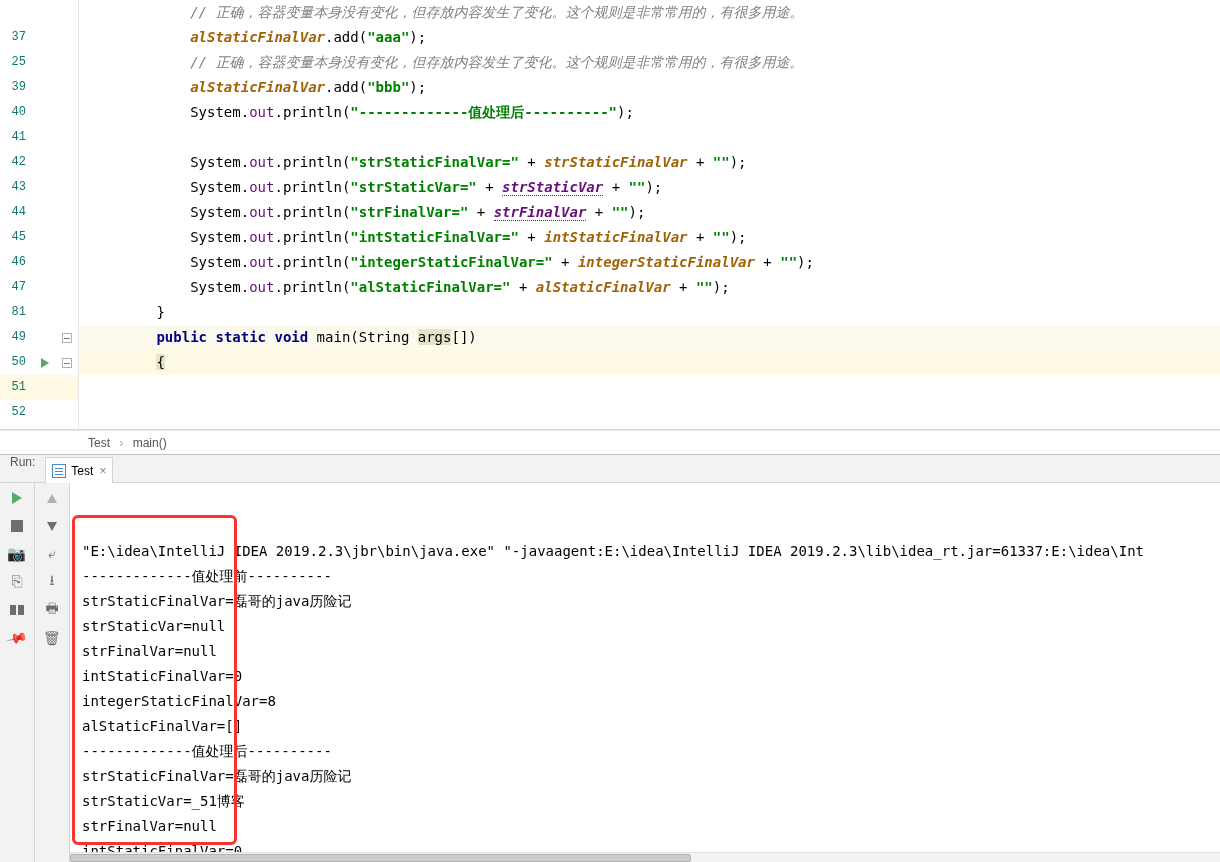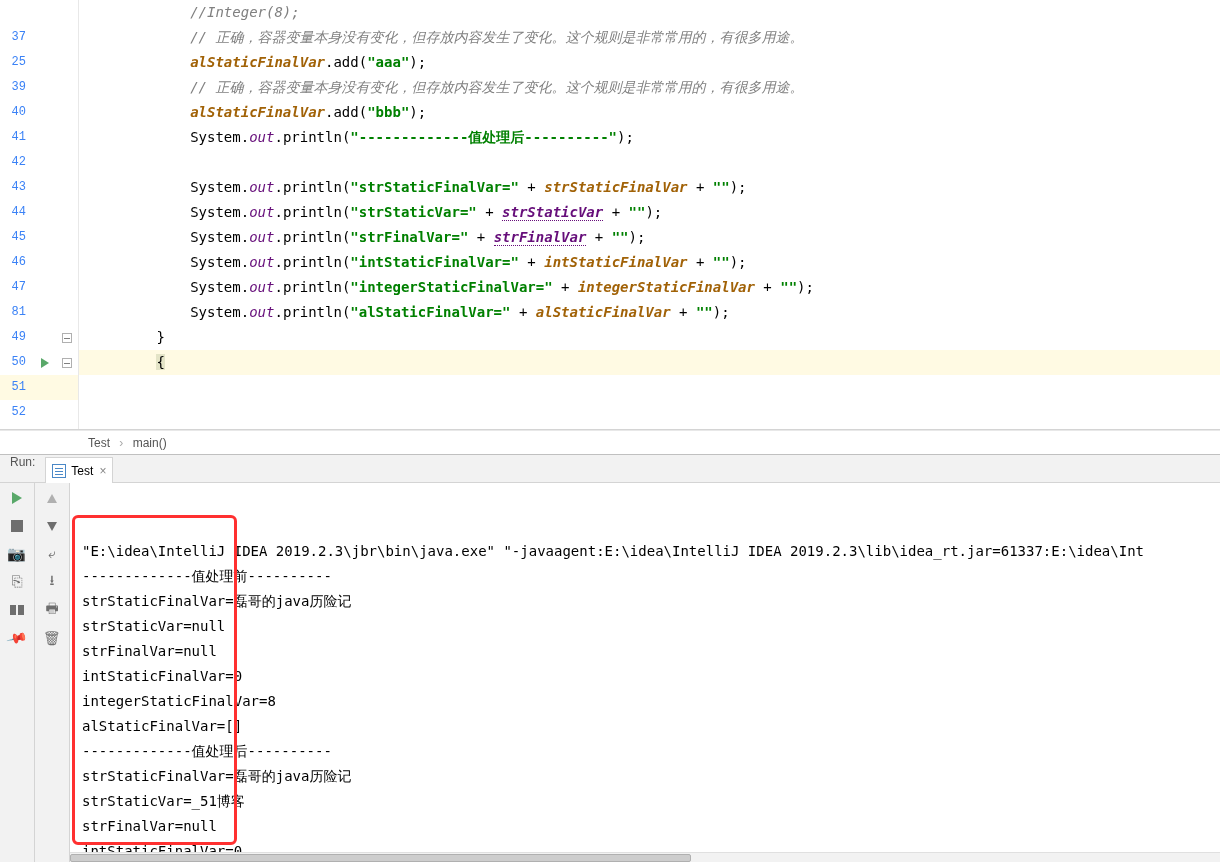--- a/index.html
+++ b/index.html
@@ -27,21 +27,21 @@
   border-right: 1px solid #e8e8e8;
 }
 .gutter-row {
   display: flex;
   height: 25px;
   line-height: 25px;
 }
 .line-num {
   width: 34px;
   text-align: right;
-  color: #3b82f6;
+  color: #0f766e;
   padding-right: 8px;
   font-size: 12px;
 }
 .run-col {
   width: 22px;
   display: flex;
   align-items: center;
   justify-content: center;
 }
 .fold-col {
@@ -82,21 +82,21 @@
   font-family: Consolas, Monaco, monospace;
   font-size: 14px;
 }
 .hl-line { background: #fffae3; }
 .hl-caret { background: #fcfaed; }
 .kw { color: #000080; font-weight: bold; }
 .comment { color: #808080; font-style: italic; }
 .str { color: #008000; font-weight: bold; }
 .field { color: #a16207; font-style: italic; font-weight: bold; }
 .field-u { color: #660e7a; font-style: italic; font-weight: bold; border-bottom: 1px dotted #660e7a; }
-.static-access { color: #660e7a; font-style: italic; }
+.static-access { color: #660e7a; }
 .hl-word { background: #e4e4c7; }
 .breadcrumb {
   height: 24px;
   line-height: 24px;
   padding-left: 88px;
   font-size: 12px;
   color: #555;
   font-family: -apple-system, "Segoe UI", sans-serif;
   border-top: 1px solid #e8e8e8;
   background: #fff;
@@ -340,34 +340,34 @@
         <div class="fold-col"></div>
       </div>
     <div class="gutter-row">
         <div class="line-num">52</div>
         <div class="run-col"></div>
         <div class="fold-col"></div>
       </div>
   </div>
 
   <div class="code-col">
-    <div class="code-line">            <span class="comment">//Integer(8);</span></div>
     <div class="code-line">            <span class="comment">// 正确，容器变量本身没有变化，但存放内容发生了变化。这个规则是非常常用的，有很多用途。</span></div>
     <div class="code-line">            <span class="field">alStaticFinalVar</span><span>.add(</span><span class="str">"aaa"</span><span>);</span></div>
     <div class="code-line">            <span class="comment">// 正确，容器变量本身没有变化，但存放内容发生了变化。这个规则是非常常用的，有很多用途。</span></div>
     <div class="code-line">            <span class="field">alStaticFinalVar</span><span>.add(</span><span class="str">"bbb"</span><span>);</span></div>
     <div class="code-line">            <span>System.</span><span class="static-access">out</span><span>.println(</span><span class="str">"-------------值处理后----------"</span><span>);</span></div>
     <div class="code-line"></div>
     <div class="code-line">            <span>System.</span><span class="static-access">out</span><span>.println(</span><span class="str">"strStaticFinalVar="</span><span> + </span><span class="field">strStaticFinalVar</span><span> + </span><span class="str">""</span><span>);</span></div>
     <div class="code-line">            <span>System.</span><span class="static-access">out</span><span>.println(</span><span class="str">"strStaticVar="</span><span> + </span><span class="field-u">strStaticVar</span><span> + </span><span class="str">""</span><span>);</span></div>
     <div class="code-line">            <span>System.</span><span class="static-access">out</span><span>.println(</span><span class="str">"strFinalVar="</span><span> + </span><span class="field-u">strFinalVar</span><span> + </span><span class="str">""</span><span>);</span></div>
     <div class="code-line">            <span>System.</span><span class="static-access">out</span><span>.println(</span><span class="str">"intStaticFinalVar="</span><span> + </span><span class="field">intStaticFinalVar</span><span> + </span><span class="str">""</span><span>);</span></div>
     <div class="code-line">            <span>System.</span><span class="static-access">out</span><span>.println(</span><span class="str">"integerStaticFinalVar="</span><span> + </span><span class="field">integerStaticFinalVar</span><span> + </span><span class="str">""</span><span>);</span></div>
     <div class="code-line">            <span>System.</span><span class="static-access">out</span><span>.println(</span><span class="str">"alStaticFinalVar="</span><span> + </span><span class="field">alStaticFinalVar</span><span> + </span><span class="str">""</span><span>);</span></div>
     <div class="code-line">        <span>}</span></div>
+    <div class="code-line hl-caret">        <span class="kw">public</span> <span class="kw">static</span> <span class="kw">void</span><span> main(String </span><span class="hl-word">args</span><span>[])</span></div>
     <div class="code-line hl-line">        <span class="hl-word">{</span></div>
   </div>
 </div>
 
 <div class="breadcrumb">
   <span>Test</span>
   <span class="breadcrumb-sep">›</span>
   <span>main()</span>
 </div>
 

